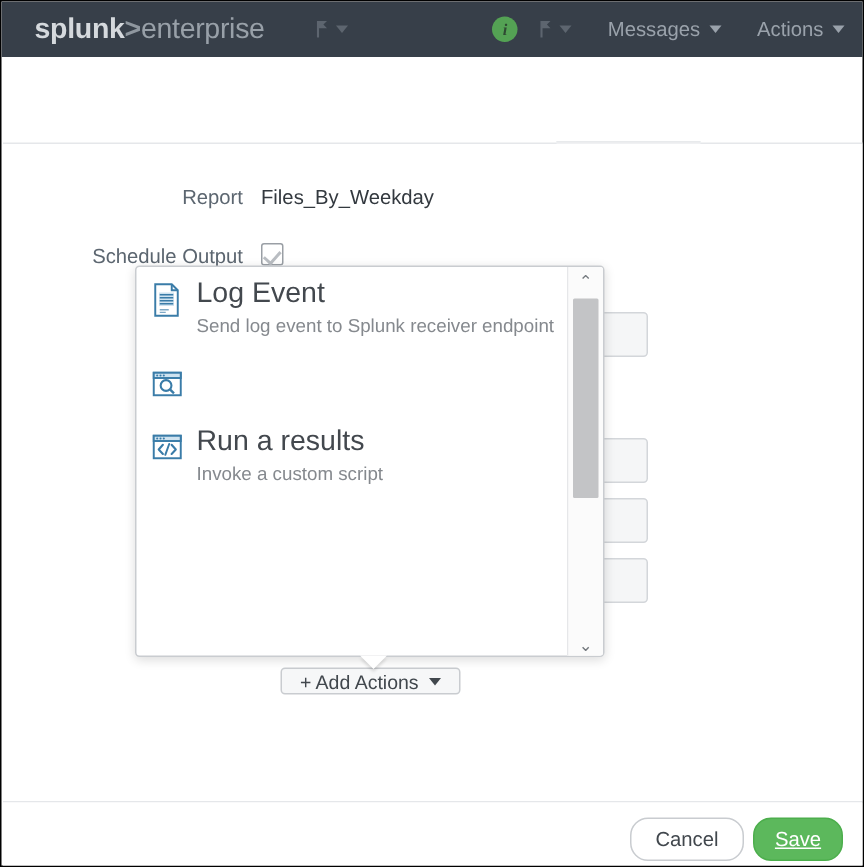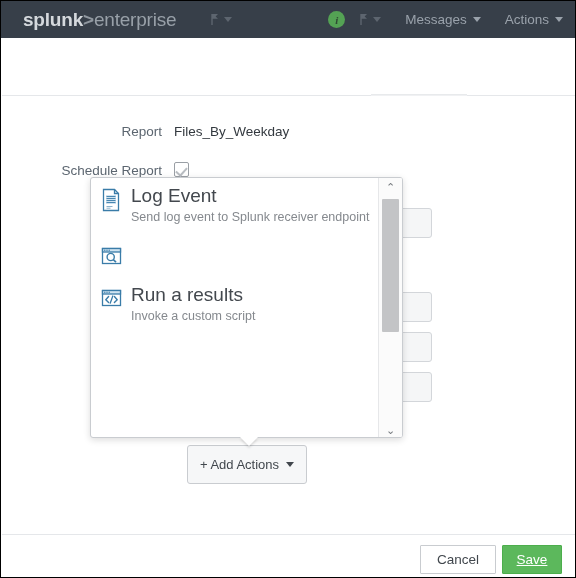--- a/index.html
+++ b/index.html
@@ -300,21 +300,21 @@
     border-top: 9px solid #ffffff;
     filter: drop-shadow(0 2px 1px rgba(0,0,0,0.13));
     z-index: 45;
   }
 
   
   .add-actions {
     position: absolute;
     left: 186px; top: 444px;
     width: 120px;
-    height: 39px;
+    height: 18px;
     background: #f6f7f8;
     border: 1px solid #c9ccd0;
     border-radius: 3px;
     display: flex;
     align-items: center;
     justify-content: center;
     gap: 7px;
     font-size: 13px;
     color: #41474d;
     cursor: pointer;
@@ -335,21 +335,21 @@
     left: 1px; top: 534px;
     width: 574px;
     height: 43px;
     background: #ffffff;
   }
 
   .btn {
     position: absolute;
     top: 10px;
     height: 29px;
-    border-radius: 1px;
+    border-radius: 12px;
     font-size: 13.5px;
     display: flex;
     align-items: center;
     justify-content: center;
     cursor: pointer;
     margin-left: 28px;
   }
   .btn-cancel {
     right: 80px;
     width: 76px;
@@ -411,21 +411,21 @@
   <div class="head-divider-raised"></div>
 
   <div class="form-body">
 
     <div class="row" style="left:0; top:27px;">
       <div class="row-label">Report</div>
       <div class="row-value">Files_By_Weekday</div>
     </div>
 
     <div class="row" style="left:0; top:66px;">
-      <div class="row-label">Schedule Report</div>
+      <div class="row-label">Schedule Output</div>
       <div class="checkbox"></div>
     </div>
 
     <div class="row" style="left:0; top:248px;">
       <div class="row-label">Sched</div>
     </div>
     <div class="row" style="left:0; top:288px;">
       <div class="row-label">Schedu</div>
     </div>
     <div class="row" style="left:0; top:328px;">

